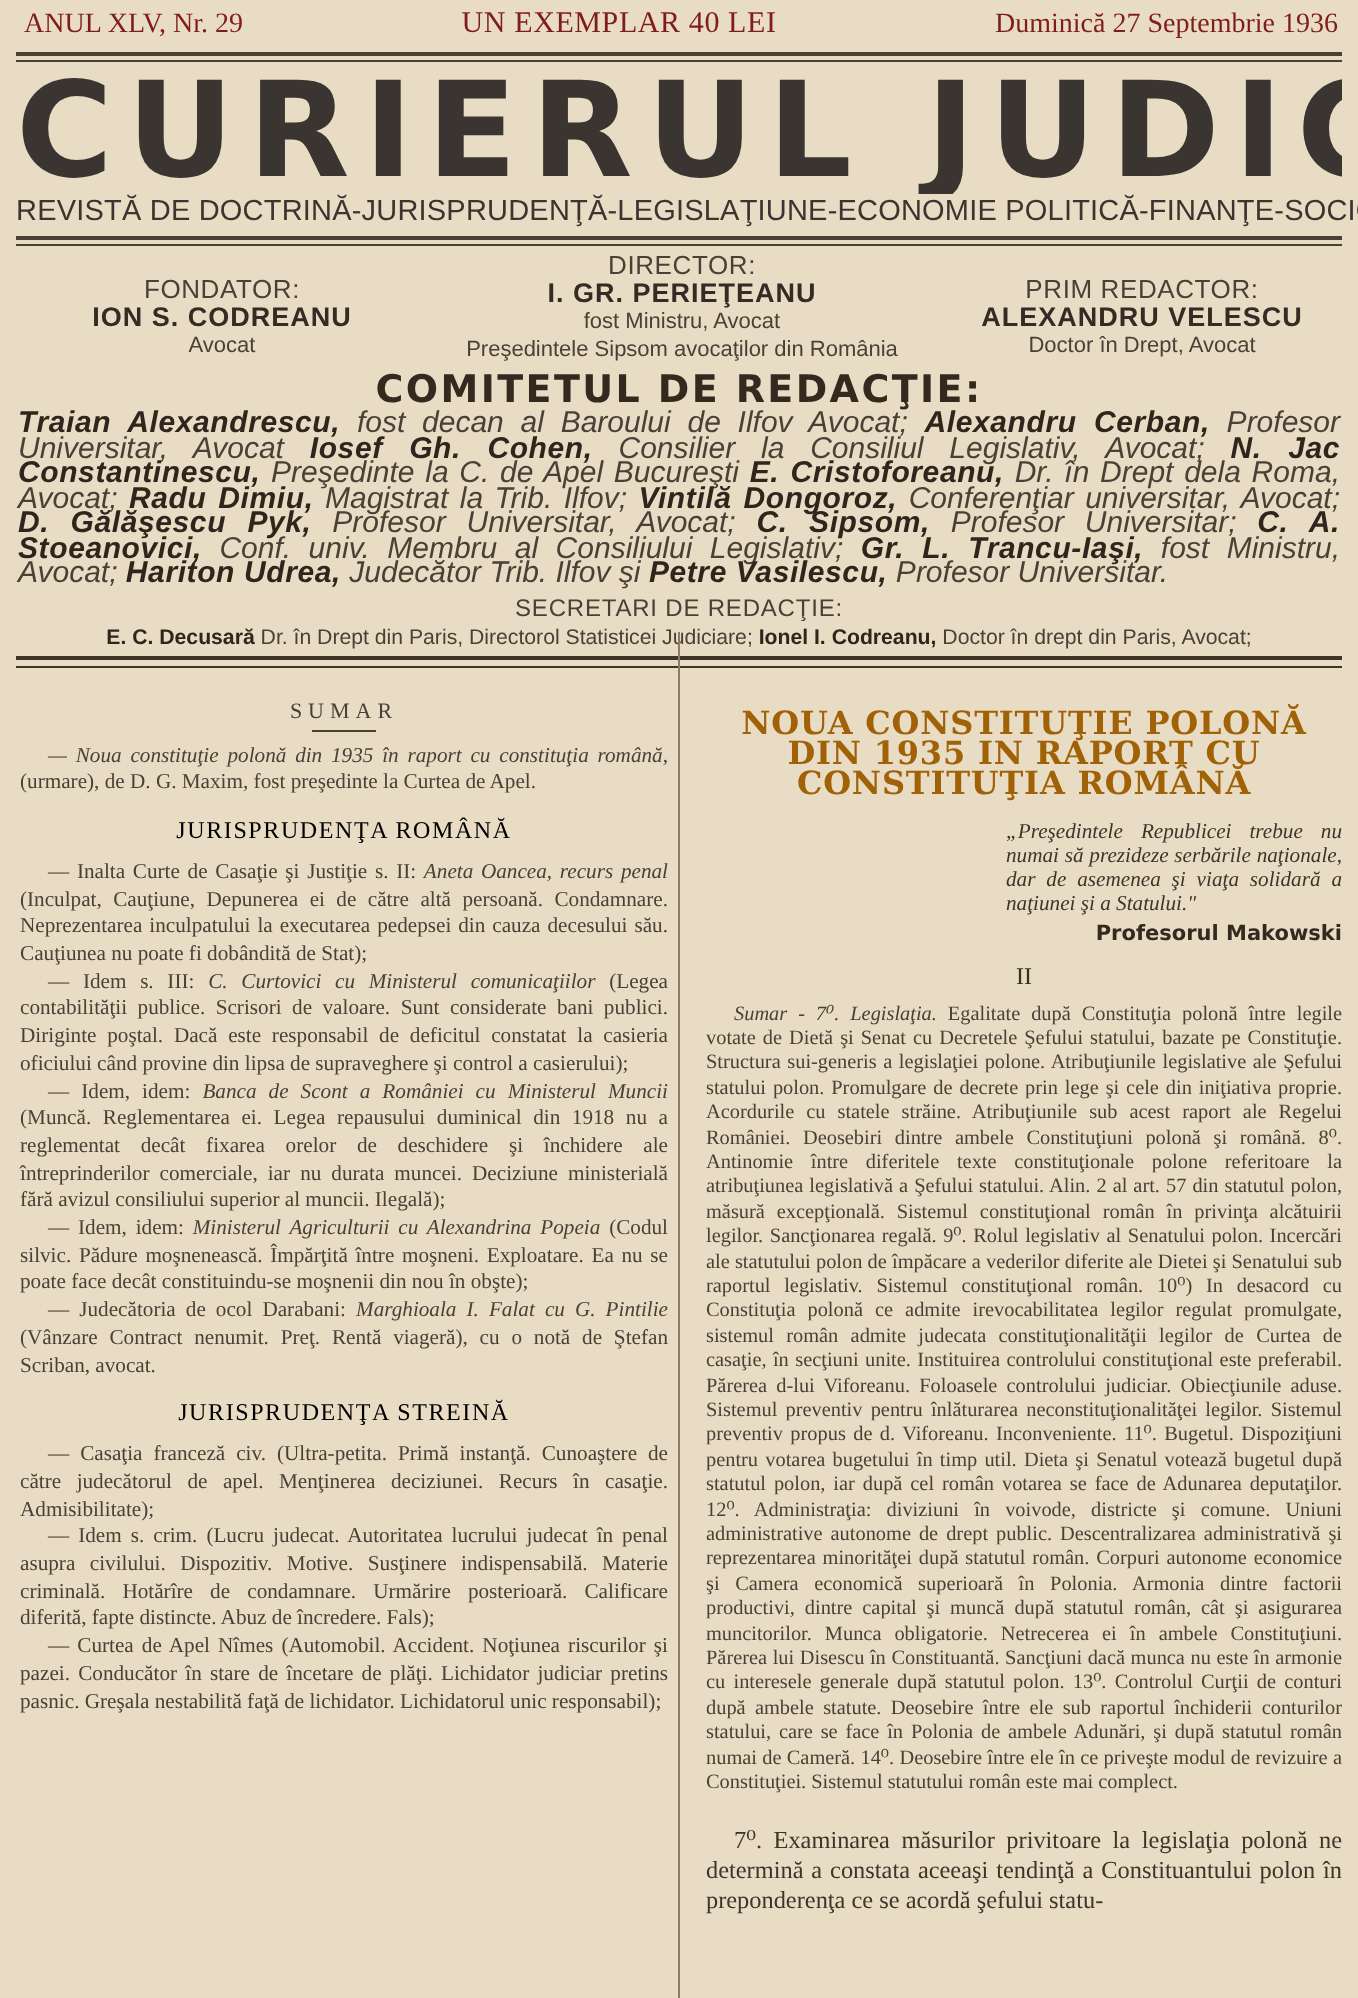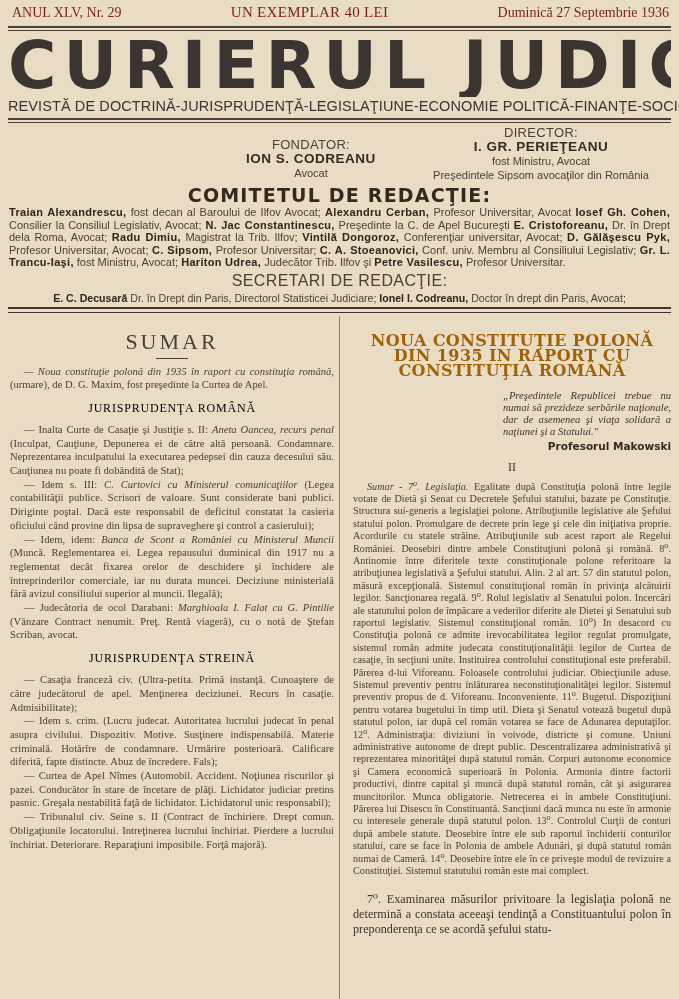--- a/index.html
+++ b/index.html
@@ -33,36 +33,36 @@
   .staff .role { font-size: 13px; letter-spacing: 0.3px; }
   .staff .name { font-weight: bold; font-size: 13.5px; letter-spacing: 0.5px; color: #332b24; }
   .staff .left { width: 200px; padding-top: 12px; }
   .staff .center { width: 260px; }
   .staff .right { width: 200px; padding-top: 12px; }
   .committee-title {
     text-align: center; font-family: "DejaVu Sans", sans-serif; font-weight: bold;
     font-size: 19px; letter-spacing: 1.2px; color: #33291f; margin-top: 2px;
   }
   .committee {
-    font-family: "Liberation Sans", sans-serif; font-size: 11px; line-height: 12.5px;
-    text-align: justify; color: #4a4036; padding: 0 1px;
+    font-family: "Liberation Sans", sans-serif; font-size: 15px; line-height: 12.5px;
+    text-align: justify; color: #4a4036; padding: 0 1px; font-style: italic;
   }
   .committee b { color: #2e251c; font-weight: bold; letter-spacing: 0.3px; }
-  .secr-title { text-align: center; font-family: "Liberation Sans", sans-serif; font-size: 16px; letter-spacing: 0.4px; margin-top: 3px; color: #4a4036; }
+  .secr-title { text-align: center; font-family: "Liberation Sans", sans-serif; font-size: 12px; letter-spacing: 0.4px; margin-top: 3px; color: #4a4036; }
   .secr { font-family: "Liberation Sans", sans-serif; font-size: 10.6px; text-align: center; white-space: nowrap; color: #4a4036; margin-top: 2px; }
   .secr b { color: #2e251c; }
   .sep { margin-top: 3px; border-top: 2px solid #3e342a; }
   .sep2 { border-top: 1px solid #3e342a; margin-top: 3px; margin-bottom: 0; }
 
   .cols { display: flex; justify-content: space-between; margin-top: 6px; }
   .left-col { width: 326px; padding-left: 2px; position: relative; }
   .right-col { width: 318px; }
   .vline { position: absolute; left: 339px; top: 316px; bottom: 0; border-left: 1px solid #8c7c66; }
 
-  .sumar-title { text-align: center; font-size: 22px; letter-spacing: 3px; color: #4a4036; margin-top: 10px; }
+  .sumar-title { text-align: center; font-size: 11px; letter-spacing: 3px; color: #4a4036; margin-top: 10px; }
   .sumar-underline { width: 32px; border-top: 1px solid #4a4036; margin: 3px auto 6px; }
   .body-text { font-size: 10.6px; line-height: 13.7px; text-align: justify; color: #4a4036; }
   .body-text p { text-indent: 14px; }
   .body-text i { font-style: italic; }
   .section-head { text-align: center; font-size: 12px; letter-spacing: 0.8px; margin: 9px 0 7px; color: #000000; }
 
   .article-title {
     text-align: center; font-family: "DejaVu Serif", serif; font-weight: bold;
     font-size: 16px; line-height: 15px; letter-spacing: 0.4px; color: #a16207; margin-top: 14px;
   }
@@ -94,20 +94,25 @@
       <div class="role">FONDATOR:</div>
       <div class="name">ION S. CODREANU</div>
       <div>Avocat</div>
     </div>
     <div class="col center">
       <div class="role">DIRECTOR:</div>
       <div class="name">I. GR. PERIEŢEANU</div>
       <div>fost Ministru, Avocat</div>
       <div>Preşedintele Sipsom avocaţilor din România</div>
     </div>
+    <div class="col right">
+      <div class="role">PRIM REDACTOR:</div>
+      <div class="name">ALEXANDRU VELESCU</div>
+      <div>Doctor în Drept, Avocat</div>
+    </div>
   </div>
 
   <div class="committee-title">COMITETUL DE REDACŢIE:</div>
   <div class="committee" id="committee"><b>Traian Alexandrescu,</b><span> fost decan al Baroului de Ilfov Avocat; </span><b>Alexandru Cerban,</b><span> Profesor Universitar, Avocat </span><b>Iosef Gh. Cohen,</b><span> Consilier la Consiliul Legislativ, Avocat; </span><b>N. Jac Constantinescu,</b><span> Preşedinte la C. de Apel Bucureşti </span><b>E. Cristoforeanu,</b><span> Dr. în Drept dela Roma, Avocat; </span><b>Radu Dimiu,</b><span> Magistrat la Trib. Ilfov; </span><b>Vintilă Dongoroz,</b><span> Conferenţiar universitar, Avocat; </span><b>D. Gălăşescu Pyk,</b><span> Profesor Universitar, Avocat; </span><b>C. Sipsom,</b><span> Profesor Universitar; </span><b>C. A. Stoeanovici,</b><span> Conf. univ. Membru al Consiliului Legislativ; </span><b>Gr. L. Trancu-Iaşi,</b><span> fost Ministru, Avocat; </span><b>Hariton Udrea,</b><span> Judecător Trib. Ilfov şi </span><b>Petre Vasilescu,</b><span> Profesor Universitar.</span></div>
 
   <div class="secr-title">SECRETARI DE REDACŢIE:</div>
   <div class="secr">
     <b>E. C. Decusară</b><span> Dr. în Drept din Paris, Directorol Statisticei Judiciare; </span><b>Ionel I. Codreanu,</b><span> Doctor în drept din Paris, Avocat;</span>
   </div>
   <div class="sep"></div>
@@ -120,29 +125,29 @@
       <div class="sumar-title">SUMAR</div>
       <div class="sumar-underline"></div>
       <div class="body-text">
         <p><i>— Noua constituţie polonă din 1935 în raport cu constituţia română,</i><span> (urmare), de D. G. Maxim, fost preşedinte la Curtea de Apel.</span></p>
       </div>
       <div id="sumar-sections">
           <div class="section-head">JURISPRUDENŢA ROMÂNĂ</div>
           <div class="body-text">
             <p><span>— Inalta Curte de Casaţie şi Justiţie s. II: </span><i>Aneta Oancea, recurs penal</i><span> (Inculpat, Cauţiune, Depunerea ei de către altă persoană. Condamnare. Neprezentarea inculpatului la executarea pedepsei din cauza decesului său. Cauţiunea nu poate fi dobândită de Stat);</span></p>
             <p><span>— Idem s. III: </span><i>C. Curtovici cu Ministerul comunicaţiilor</i><span> (Legea contabilităţii publice. Scrisori de valoare. Sunt considerate bani publici. Diriginte poştal. Dacă este responsabil de deficitul constatat la casieria oficiului când provine din lipsa de supraveghere şi control a casierului);</span></p>
-            <p><span>— Idem, idem: </span><i>Banca de Scont a României cu Ministerul Muncii</i><span> (Muncă. Reglementarea ei. Legea repausului duminical din 1917 nu a reglementat decât fixarea orelor de deschidere şi închidere ale întreprinderilor comerciale, iar nu durata muncei. Deciziune ministerială fără avizul consiliului superior al muncii. Ilegală);</span></p>
+            <p><span>— Idem, idem: </span><i>Banca de Scont a României cu Ministerul Muncii</i><span> (Muncă. Reglementarea ei. Legea repausului duminical din 1918 nu a reglementat decât fixarea orelor de deschidere şi închidere ale întreprinderilor comerciale, iar nu durata muncei. Deciziune ministerială fără avizul consiliului superior al muncii. Ilegală);</span></p>
+            <p><span>— Idem, idem: </span><i>Ministerul Agriculturii cu Alexandrina Popeia</i><span> (Codul silvic. Pădure moşnenească. Împărţită între moşneni. Exploatare. Ea nu se poate face decât constituindu-se moşnenii din nou în obşte);</span></p>
             <p><span>— Judecătoria de ocol Darabani: </span><i>Marghioala I. Falat cu G. Pintilie</i><span> (Vânzare Contract nenumit. Preţ. Rentă viageră), cu o notă de Ştefan Scriban, avocat.</span></p>
           </div>
           <div class="section-head">JURISPRUDENŢA STREINĂ</div>
           <div class="body-text">
             <p><span>— Casaţia franceză civ. </span><span>(Ultra-petita. Primă instanţă. Cunoaştere de către judecătorul de apel. Menţinerea deciziunei. Recurs în casaţie. Admisibilitate);</span></p>
             <p><span>— Idem s. crim. </span><span>(Lucru judecat. Autoritatea lucrului judecat în penal asupra civilului. Dispozitiv. Motive. Susţinere indispensabilă. Materie criminală. Hotărîre de condamnare. Urmărire posterioară. Calificare diferită, fapte distincte. Abuz de încredere. Fals);</span></p>
             <p><span>— Curtea de Apel Nîmes </span><span>(Automobil. Accident. Noţiunea riscurilor şi pazei. Conducător în stare de încetare de plăţi. Lichidator judiciar pretins pasnic. Greşala nestabilită faţă de lichidator. Lichidatorul unic responsabil);</span></p>
-            <p><span>— Tribunalul civ. Seine s. II </span><span>(Contract de închiriere. Drept comun. Obligaţiunile locatorului. Intreţinerea lucrului închiriat. Pierdere a lucrului închiriat. Deteriorare. Reparaţiuni imposibile. Forţă majoră).</span></p>
           </div>
         </div>
     </div>
 
     <div class="right-col">
       <div class="article-title">
         <div>NOUA CONSTITUŢIE POLONĂ</div>
         <div>DIN 1935 IN RAPORT CU</div>
         <div>CONSTITUŢIA ROMÂNĂ</div>
       </div>

